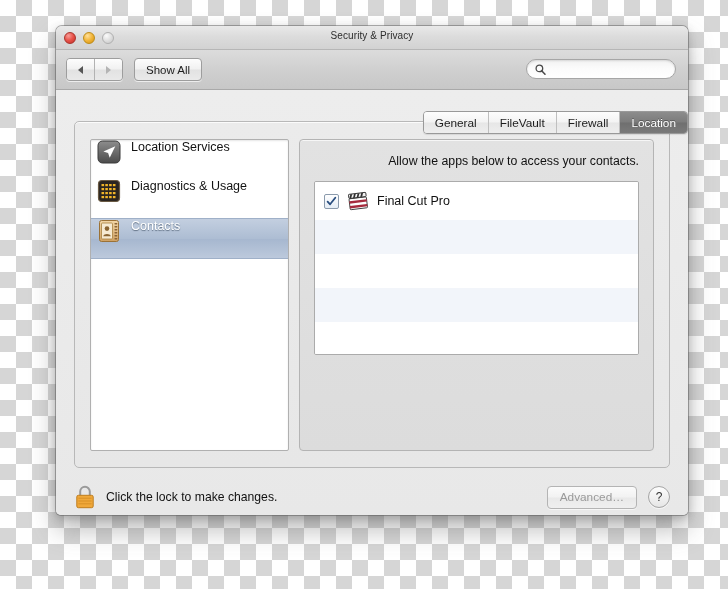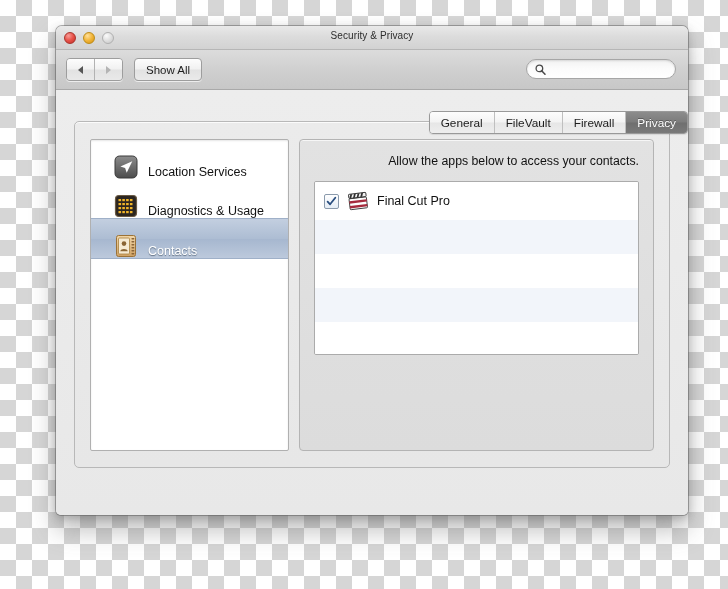--- a/index.html
+++ b/index.html
@@ -209,22 +209,22 @@
     background: #ffffff;
     border: 1px solid #b0b0b0;
     border-radius: 2px;
     box-shadow: inset 0 1px 2px rgba(0,0,0,0.10);
     flex: none;
     overflow: hidden;
   }
   .side-item {
     height: 39px;
     display: flex;
-    align-items: flex-end;
-    padding-left: 23px;
+    align-items: flex-start;
+    padding-left: 6px;
     gap: 10px;
   }
   .side-item.selected {
     background: linear-gradient(to bottom, #c3cfe0 0%, #adbdd3 50%, #a6b7cf 51%, #bcc9dc 100%);
     border-top: 1px solid #9fb0c8;
     border-bottom: 1px solid #9fb0c8;
   }
   .side-label {
     font-size: 12.5px;
     color: #121212;
@@ -367,21 +367,21 @@
         <div class="tab">
           <span>General</span>
         </div>
         <div class="tab">
           <span>FileVault</span>
         </div>
         <div class="tab">
           <span>Firewall</span>
         </div>
         <div class="tab active">
-          <span>Privacy</span>
+          <span>Location</span>
         </div>
       </div>
     </div>
 
     <div class="panel">
 
       <div class="sidebar">
 
         <div class="side-item">
           <svg class="side-icon" viewBox="0 0 24 24">
@@ -476,15 +476,34 @@
           </div>
           <div class="app-row alt"></div>
           <div class="app-row"></div>
           <div class="app-row alt"></div>
           <div class="app-row"></div>
         </div>
       </div>
 
     </div>
 
+    <div class="footer">
+      <svg width="22" height="26" viewBox="0 0 22 26">
+        <path d="M6.2 11.5 V7.6 a4.8 4.8 0 0 1 9.6 0 V11.5" fill="none" stroke="#9a9a9a" stroke-width="2"></path>
+        <rect x="2.8" y="11.3" width="16.4" height="12.4" rx="1.6" fill="#f0a83a" stroke="#bf7d1d" stroke-width="1"></rect>
+        <g stroke="#d79027" stroke-width="1">
+          <line x1="4.4" y1="14.2" x2="17.6" y2="14.2"></line>
+          <line x1="4.4" y1="17.0" x2="17.6" y2="17.0"></line>
+          <line x1="4.4" y1="19.8" x2="17.6" y2="19.8"></line>
+        </g>
+      </svg>
+      <span class="lock-text">Click the lock to make changes.</span>
+      <span class="spacer"></span>
+      <div class="adv-btn">
+        <span>Advanced…</span>
+      </div>
+      <div class="help-btn">
+        <span>?</span>
+      </div>
+    </div>
 
   </div>
 </div>
 
 </body></html>

